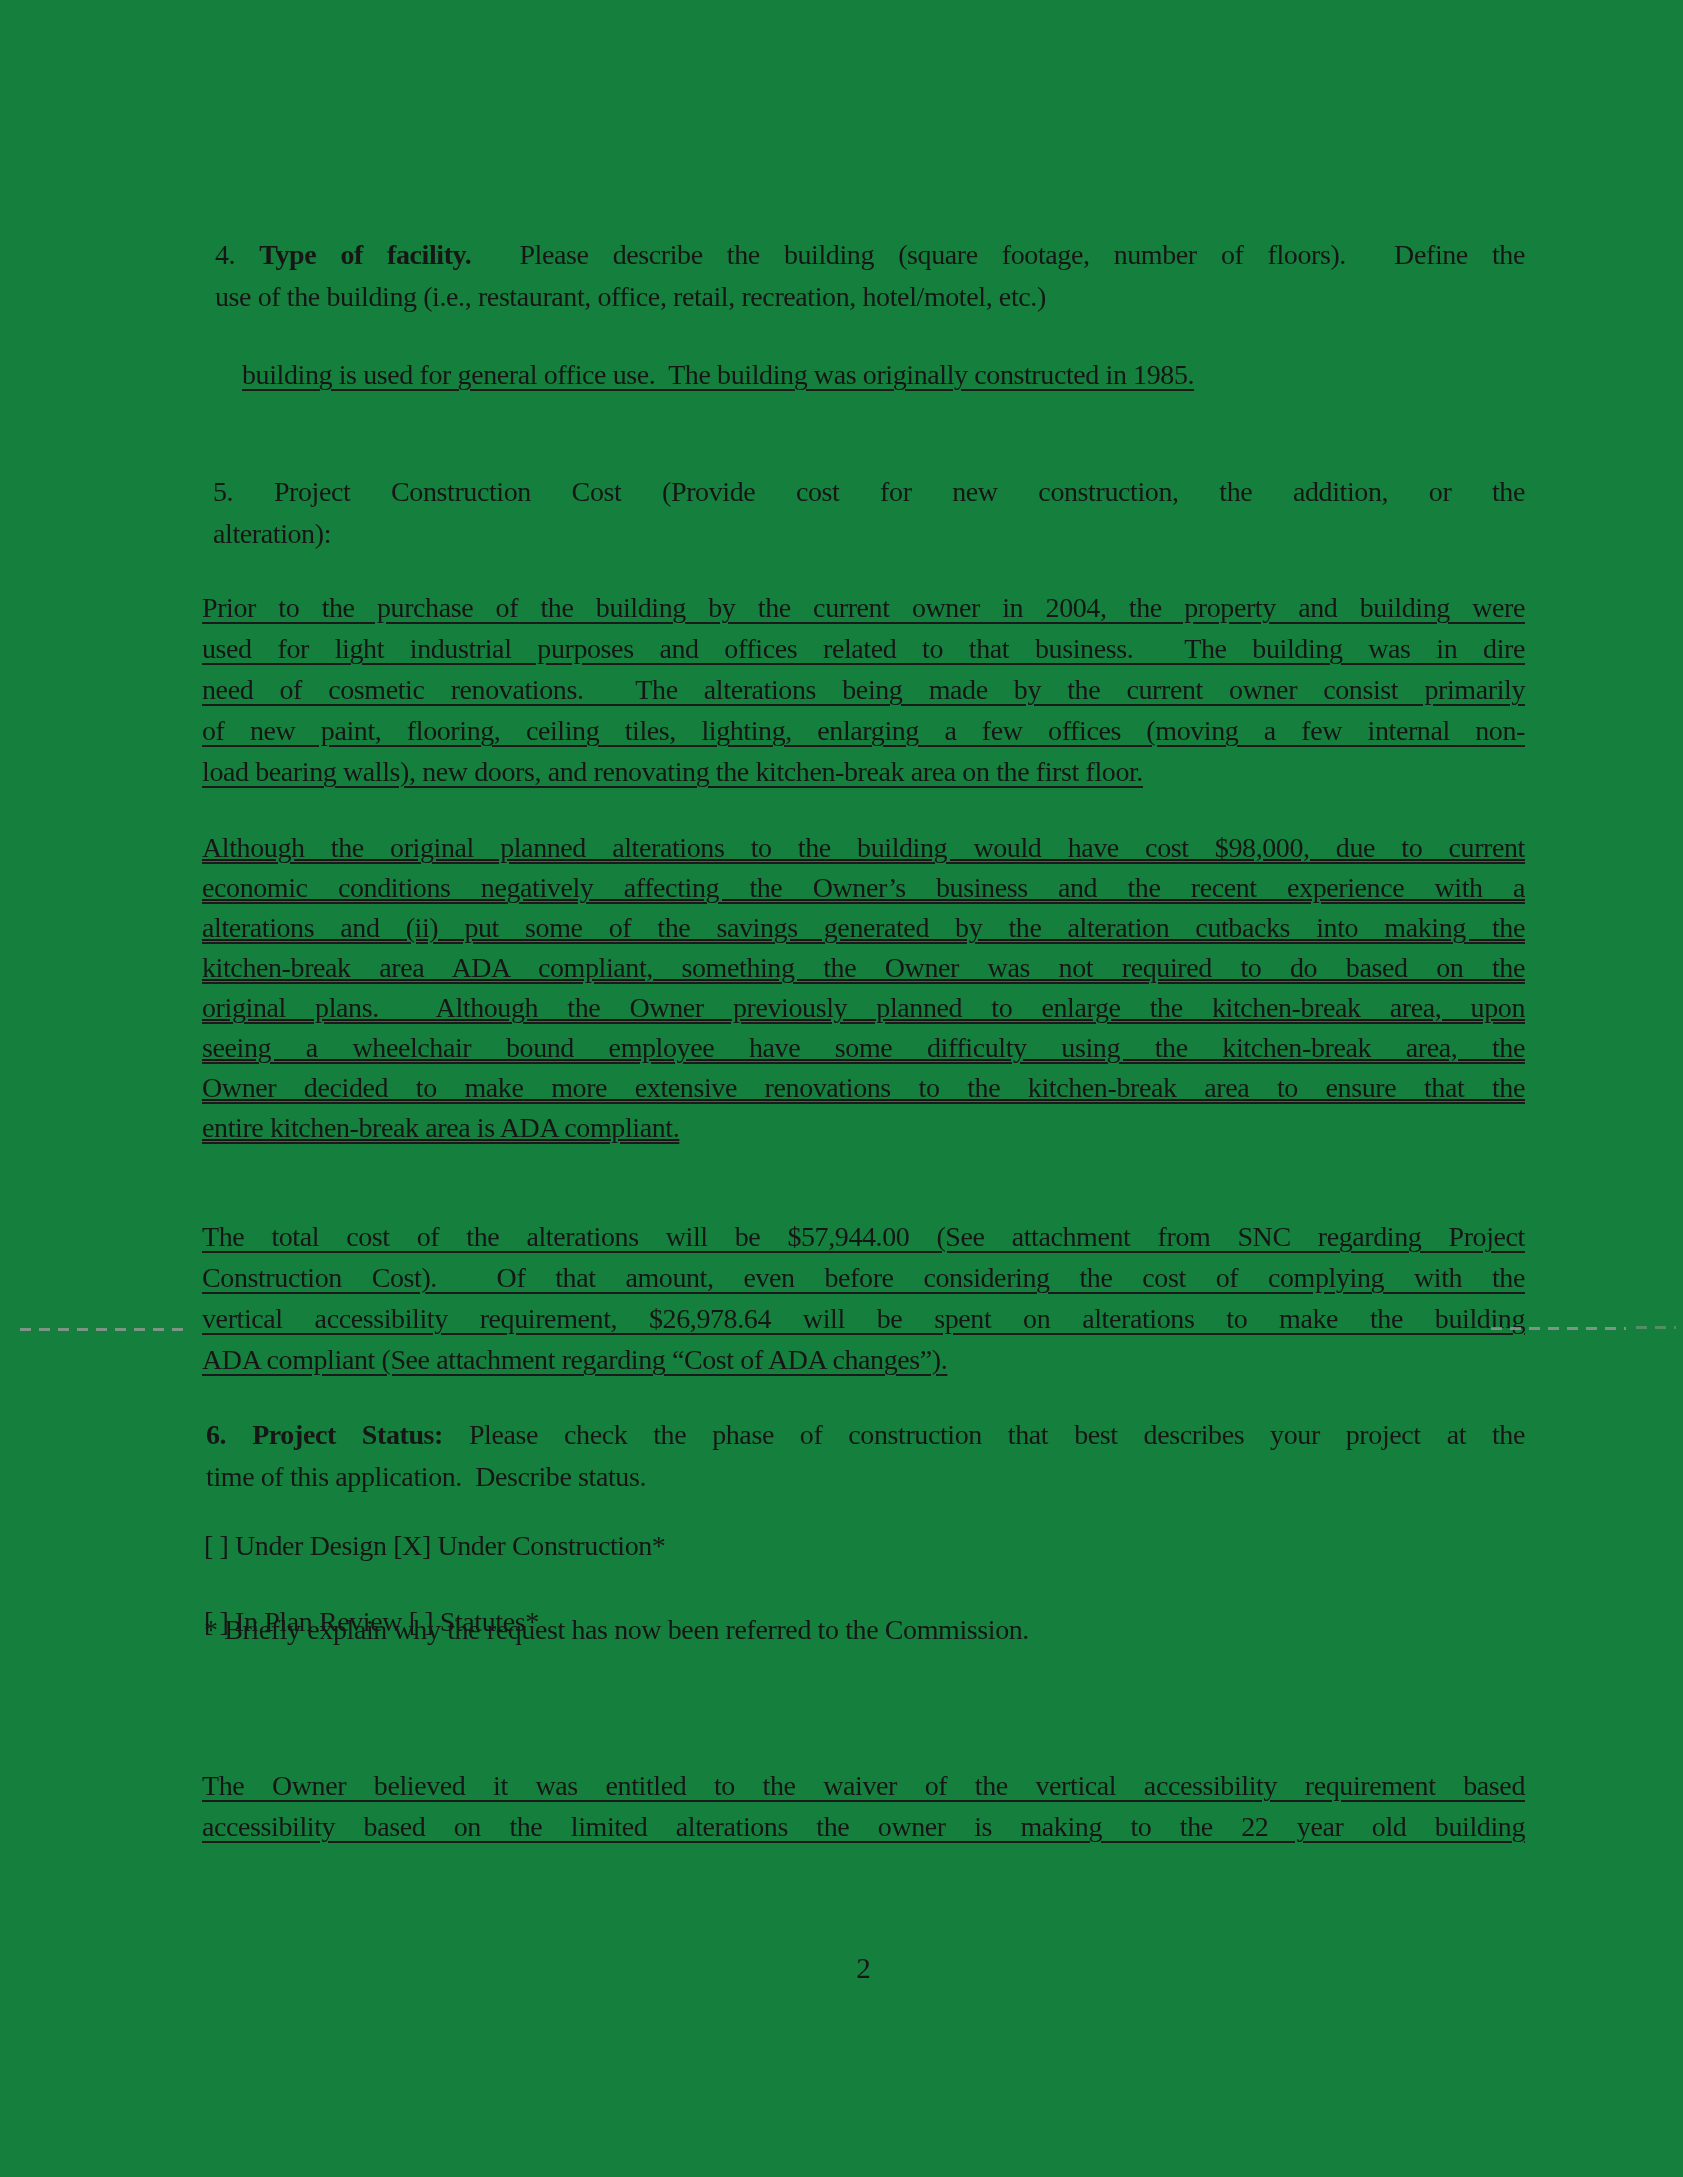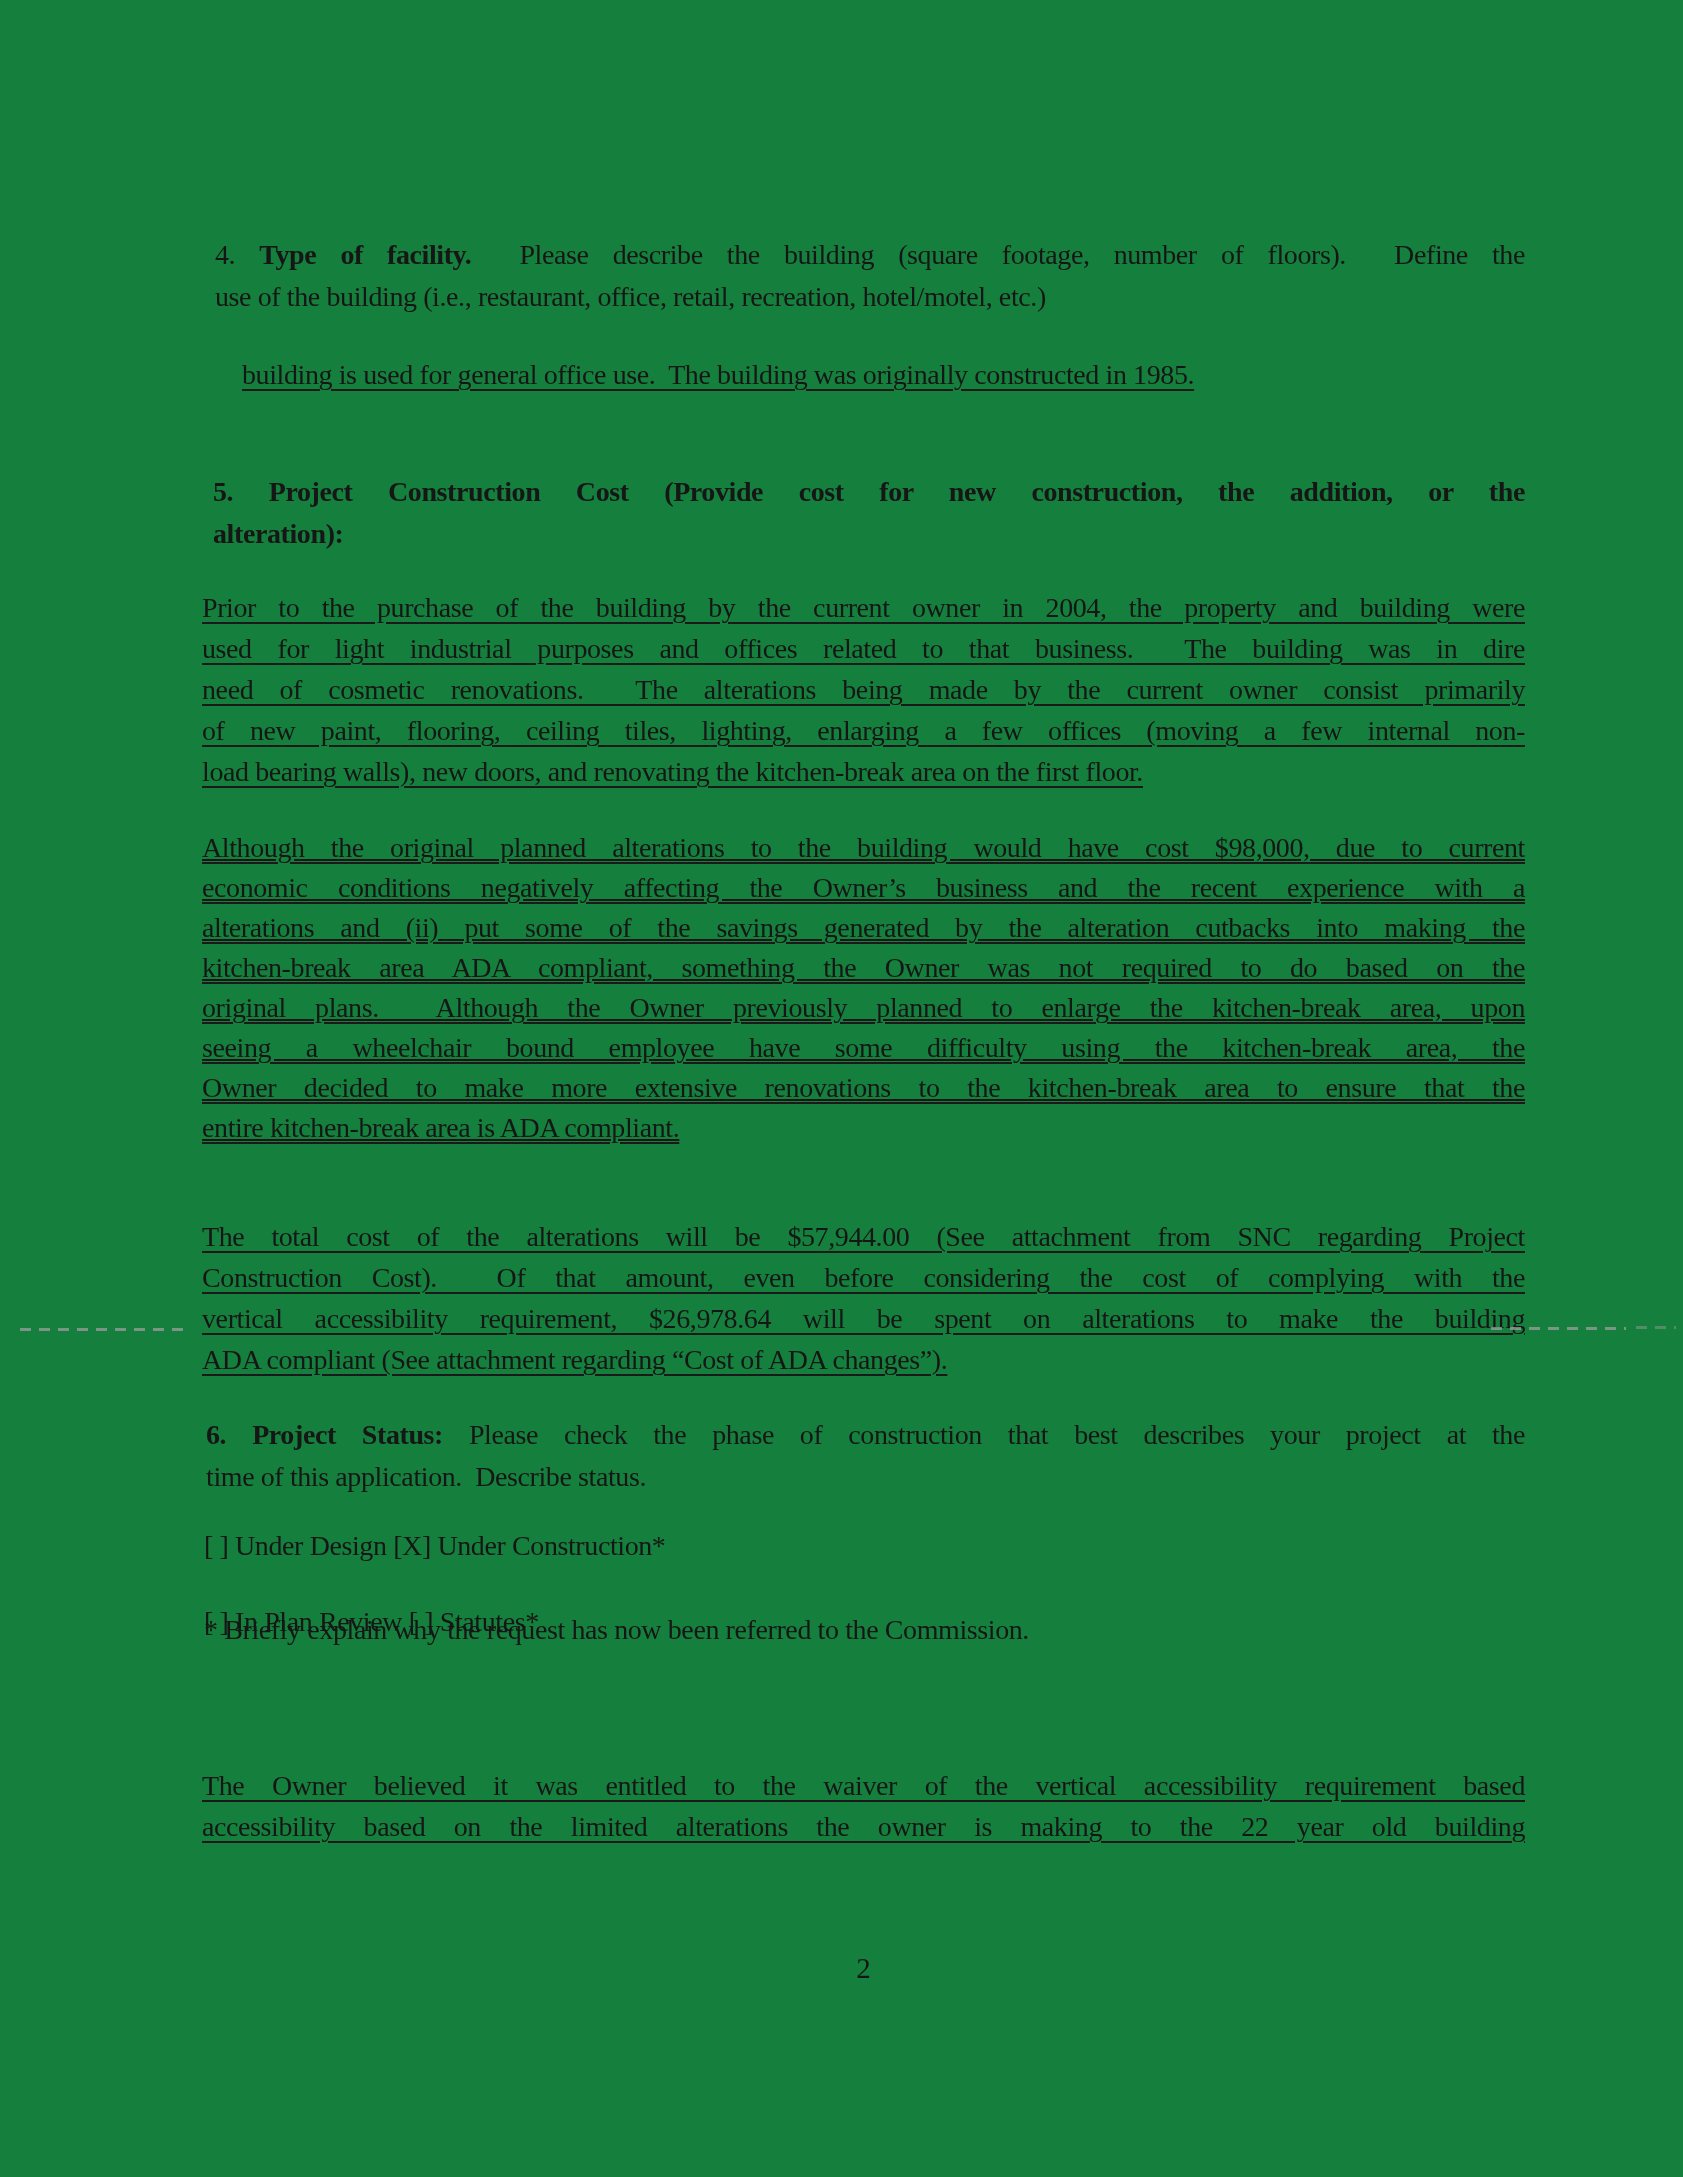--- a/index.html
+++ b/index.html
@@ -13,21 +13,21 @@
   .lh42 { line-height:42px; }
   .ln { min-height:1em; }
   .just { text-align:justify; text-align-last:justify; }
   .natural { text-align:center; text-align-last:left; }
   .u .ln {
     text-decoration:underline;
     text-decoration-thickness:2.4px;
     text-underline-offset:5px;
     text-decoration-color:#1a1a1a;
   }
-  .bold { font-weight:bold; }
+  .bold { font-weight:normal; }
   b { font-weight:bold; }
   
   .h4block { left:215px; width:1310px; }
   .h5block { left:213px; width:1312px; }
   .h6block { left:206px; width:1319px; }
   
   [data-name="item4-answer"] .ln:first-child { text-indent:40px; }
   .free { position:absolute; left:204px; font-size:28px; letter-spacing:-0.4px; white-space:pre; }
   .pageno { position:absolute; left:0; top:1952px; width:1727px; text-align:center; font-size:29px; }
   

